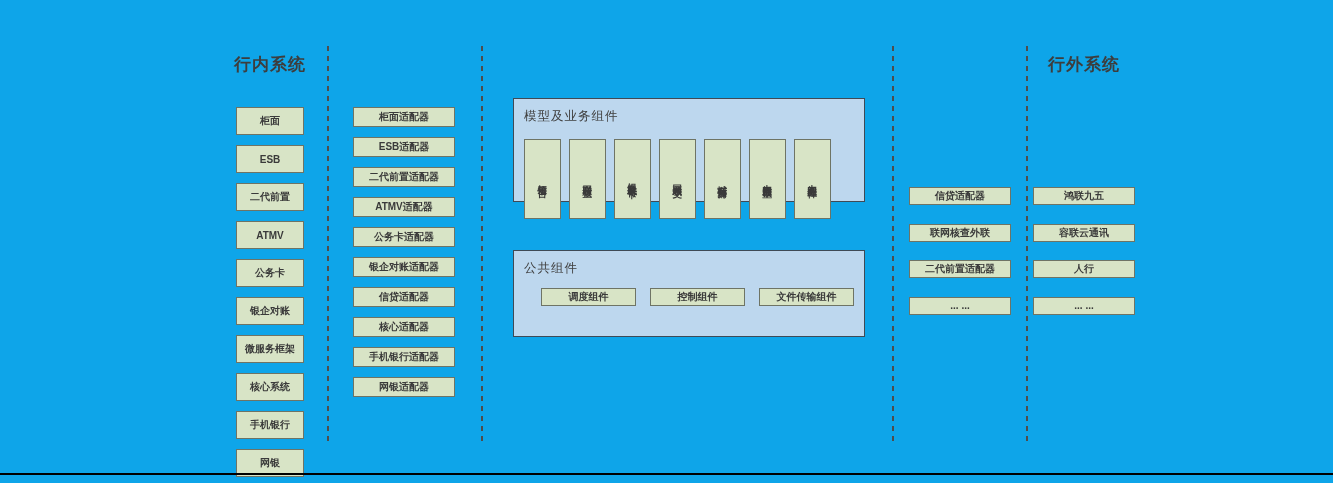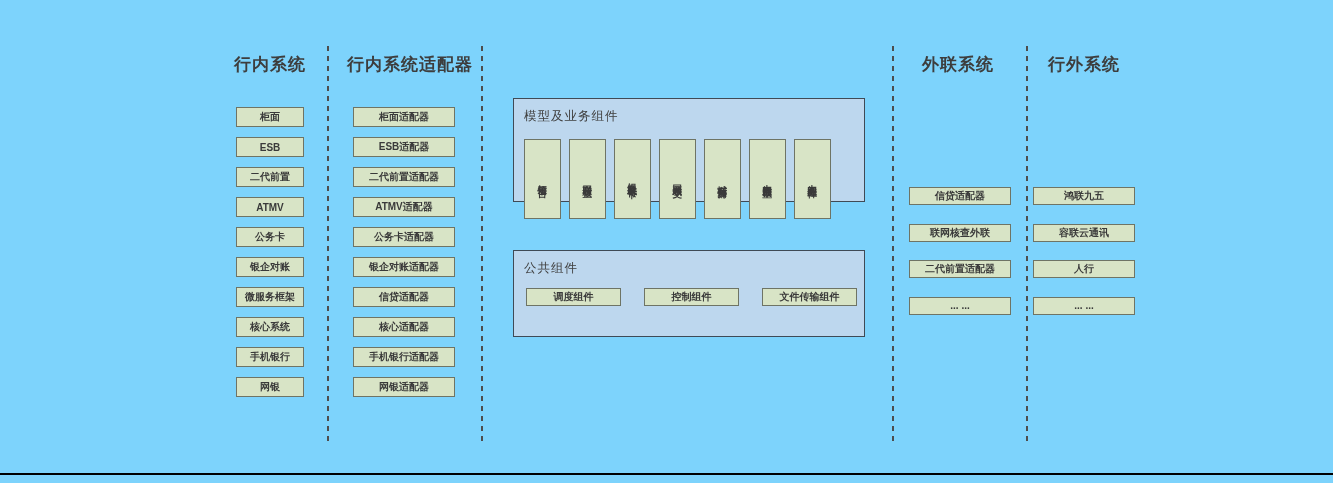--- a/index.html
+++ b/index.html
@@ -1,77 +1,75 @@
 <!DOCTYPE html>
 <html><head>
 <meta charset="utf-8">
 <style>
   html,body{margin:0;padding:0;background:#fff;}
   .canvas{
     position:relative;
     width:1333px;height:483px;
-    background:#7dd3fc;
+    background:#0ea5e9;
     font-family:"Liberation Sans", sans-serif;
     overflow:hidden;
   }
   .col-header{
     position:absolute;top:53px;height:22px;
     font-size:17px;font-weight:bold;color:#3d3d3d;
     text-align:center;letter-spacing:1px;white-space:nowrap;
   }
   .separator{
     position:absolute;top:46px;height:397px;width:2px;
     background:repeating-linear-gradient(to bottom,#4d4d4d 0 5px,transparent 5px 10px);
   }
   .stack{position:absolute;display:flex;flex-direction:column;}
   .sys-box{
     background:#d8e4c6;border:1px solid #6e7465;
     display:flex;align-items:center;justify-content:center;
     font-size:10px;font-weight:bold;color:#3a3a3a;
     box-sizing:border-box;white-space:nowrap;
   }
-  .stack-left .sys-box{width:68px;height:20px;margin-bottom:10px;}
+  .stack-left .sys-box{width:68px;height:28px;margin-bottom:10px;}
   .stack-adapter .sys-box{width:102px;height:20px;margin-bottom:10px;}
   .stack-right .sys-box{width:102px;height:18px;margin-bottom:18.5px;}
   .blue-section{
     position:absolute;left:513px;width:352px;
     background:#bdd7ee;border:1px solid #3f4a56;box-sizing:border-box;
   }
   .section-label{
     position:absolute;left:10px;top:9px;
     font-size:12.5px;color:#404040;letter-spacing:1px;white-space:nowrap;
   }
   .vbox-row{position:absolute;left:10px;top:40px;display:flex;gap:8px;}
   .vbox{
     width:37px;height:80px;background:#d8e4c6;border:1px solid #6e7465;
     box-sizing:border-box;
     writing-mode:vertical-rl;text-orientation:upright;
     display:flex;align-items:center;justify-content:center;
     font-size:9.5px;font-weight:bold;color:#3a3a3a;letter-spacing:1px;
     line-height:1;
   }
-  .hbox-row{position:absolute;left:12px;display:flex;gap:23px;}
+  .hbox-row{position:absolute;left:27px;display:flex;gap:14px;}
   .hbox{
     width:95px;height:18px;background:#d8e4c6;border:1px solid #6e7465;
     box-sizing:border-box;
     display:flex;align-items:center;justify-content:center;
     font-size:10px;font-weight:bold;color:#3a3a3a;white-space:nowrap;
   }
   .bottom-line{
     position:absolute;left:0;top:473px;width:1333px;height:2px;background:#000;
   }
 </style>
 </head>
 <body>
 
 <div class="canvas">
 
   <div class="col-header" style="left:210px;width:120px;">行内系统</div>
-  <div class="col-header" style="left:335px;width:150px;">行内系统适配器</div>
-  <div class="col-header" style="left:898px;width:120px;">外联系统</div>
   <div class="col-header" style="left:1024px;width:120px;">行外系统</div>
 
   <div class="separator" style="left:327px;"></div>
   <div class="separator" style="left:481px;"></div>
   <div class="separator" style="left:892px;"></div>
   <div class="separator" style="left:1026px;"></div>
 
   <div class="stack stack-left" style="left:236px;top:107px;">
     <div class="sys-box">柜面</div>
     <div class="sys-box">ESB</div>

